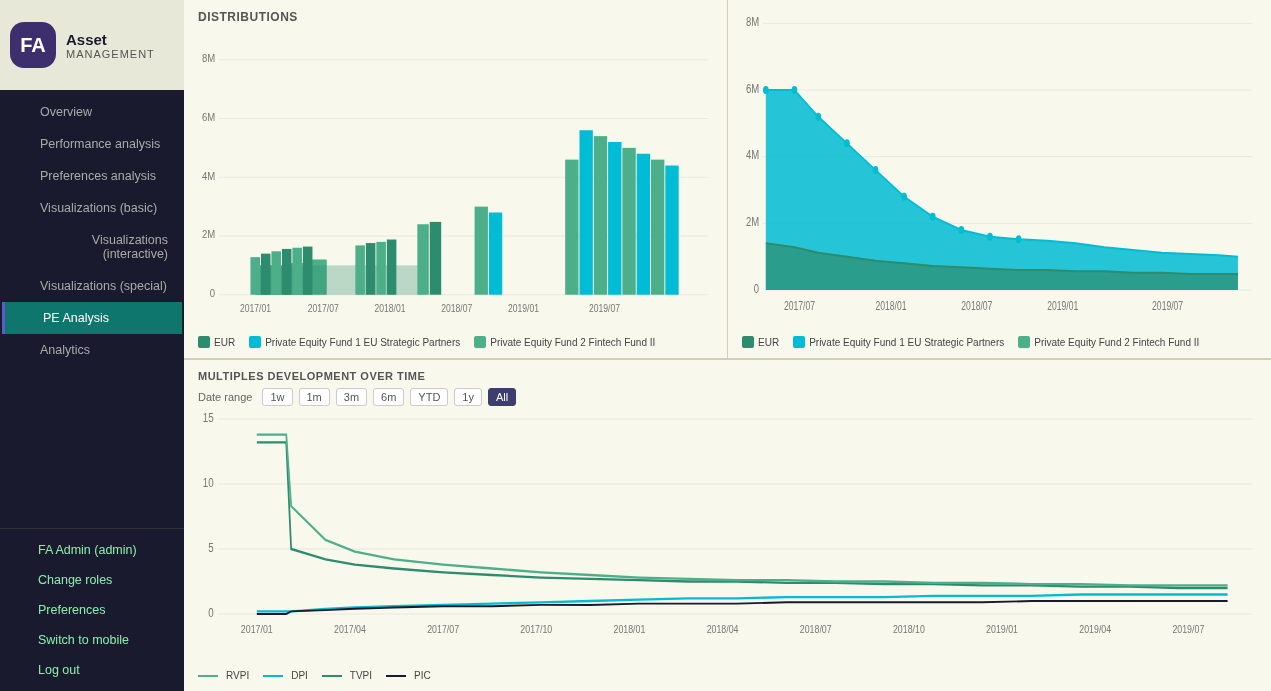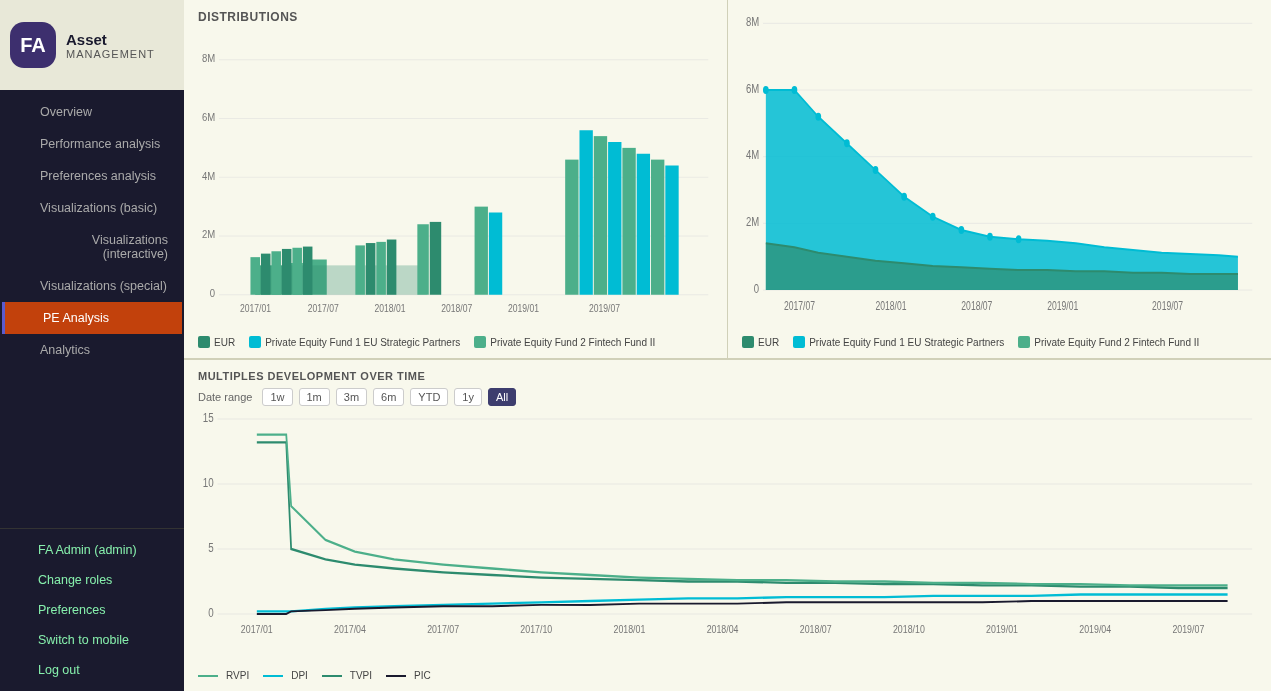--- a/index.html
+++ b/index.html
@@ -43,21 +43,21 @@
     .nav-item {
       display: flex;
       align-items: center;
       gap: 8px;
       padding: 9px 14px;
       cursor: pointer;
       color: #aaa;
       font-size: 12.5px;
       transition: background 0.15s;
     }
-    .nav-item.active { background: #c2410c; color: #fff; border-left: 3px solid #5b5bce; }
+    .nav-item.active { background: #0f766e; color: #fff; border-left: 3px solid #5b5bce; }
     .nav-icon { width: 16px; text-align: center; font-size: 13px; flex-shrink: 0; }
 
     .bottom-section { padding: 6px 0; border-top: 1px solid #333; }
     .bottom-item {
       display: flex;
       align-items: center;
       gap: 8px;
       padding: 8px 14px;
       cursor: pointer;
       color: #86efac;

